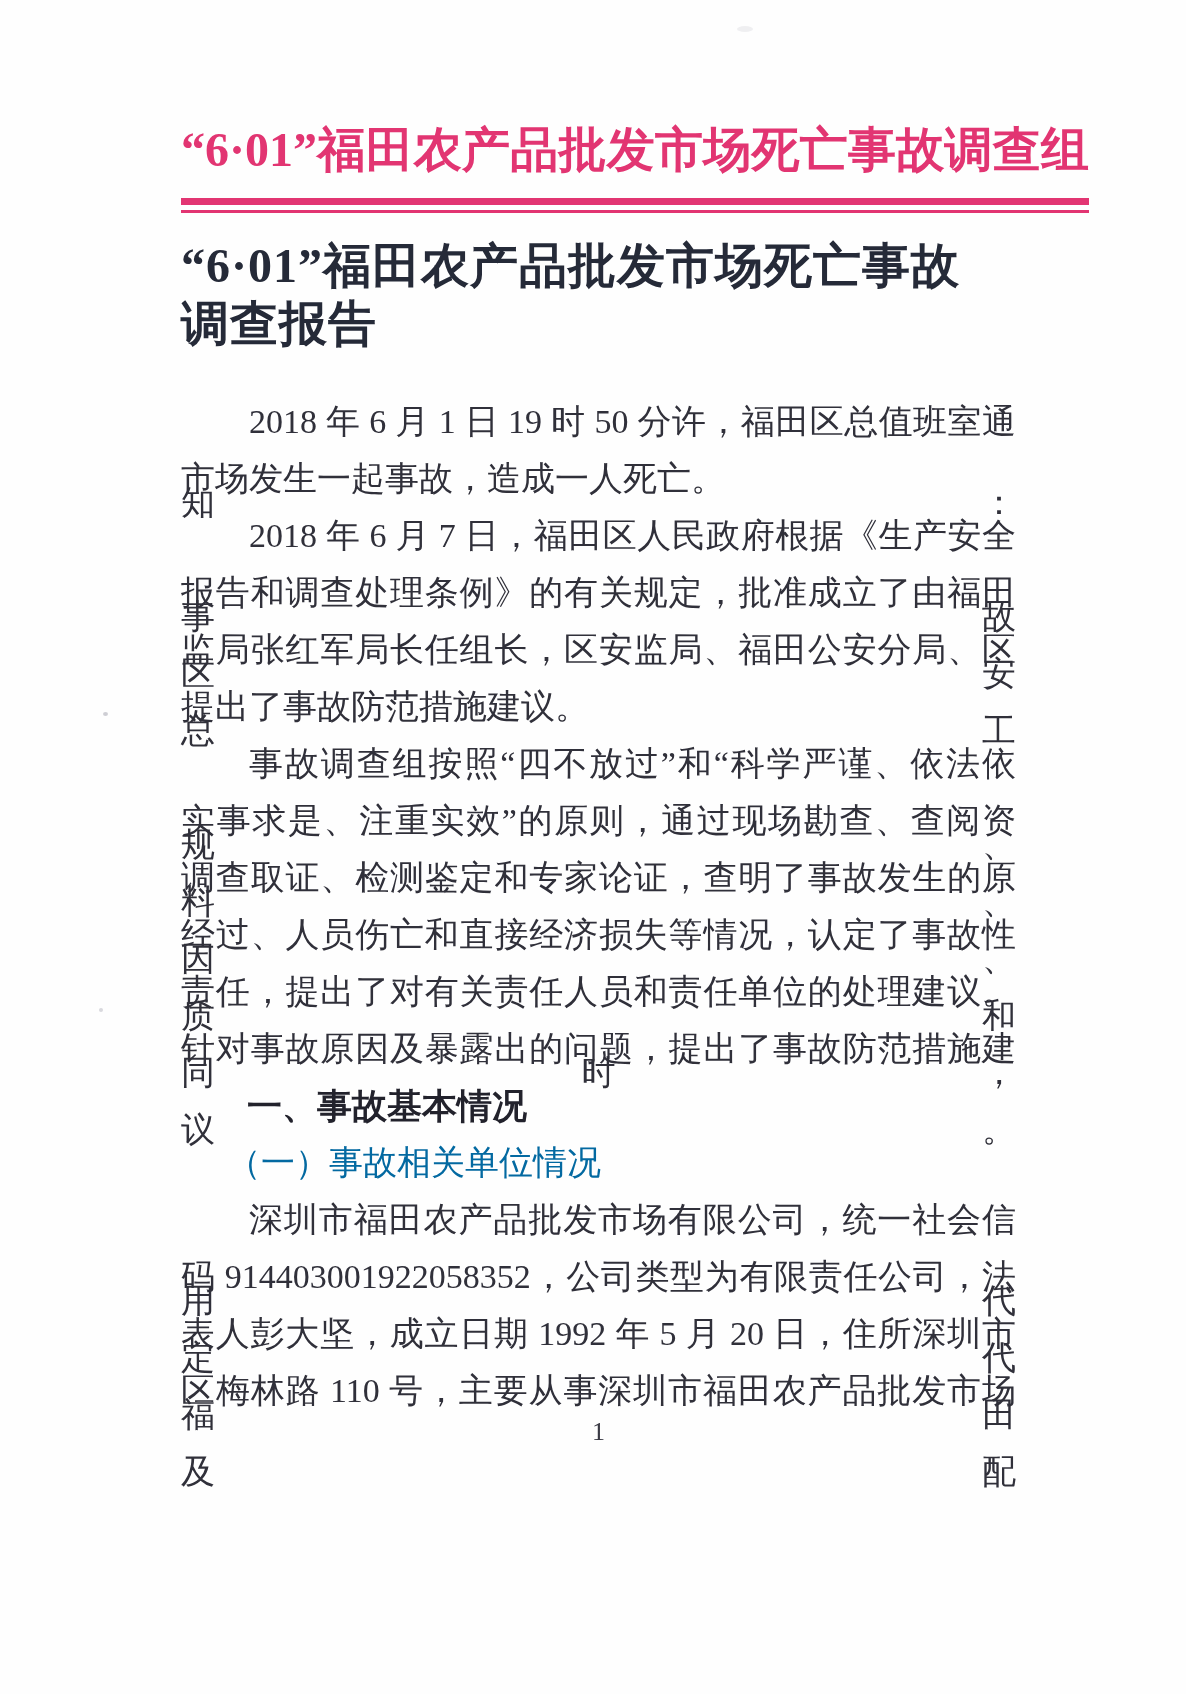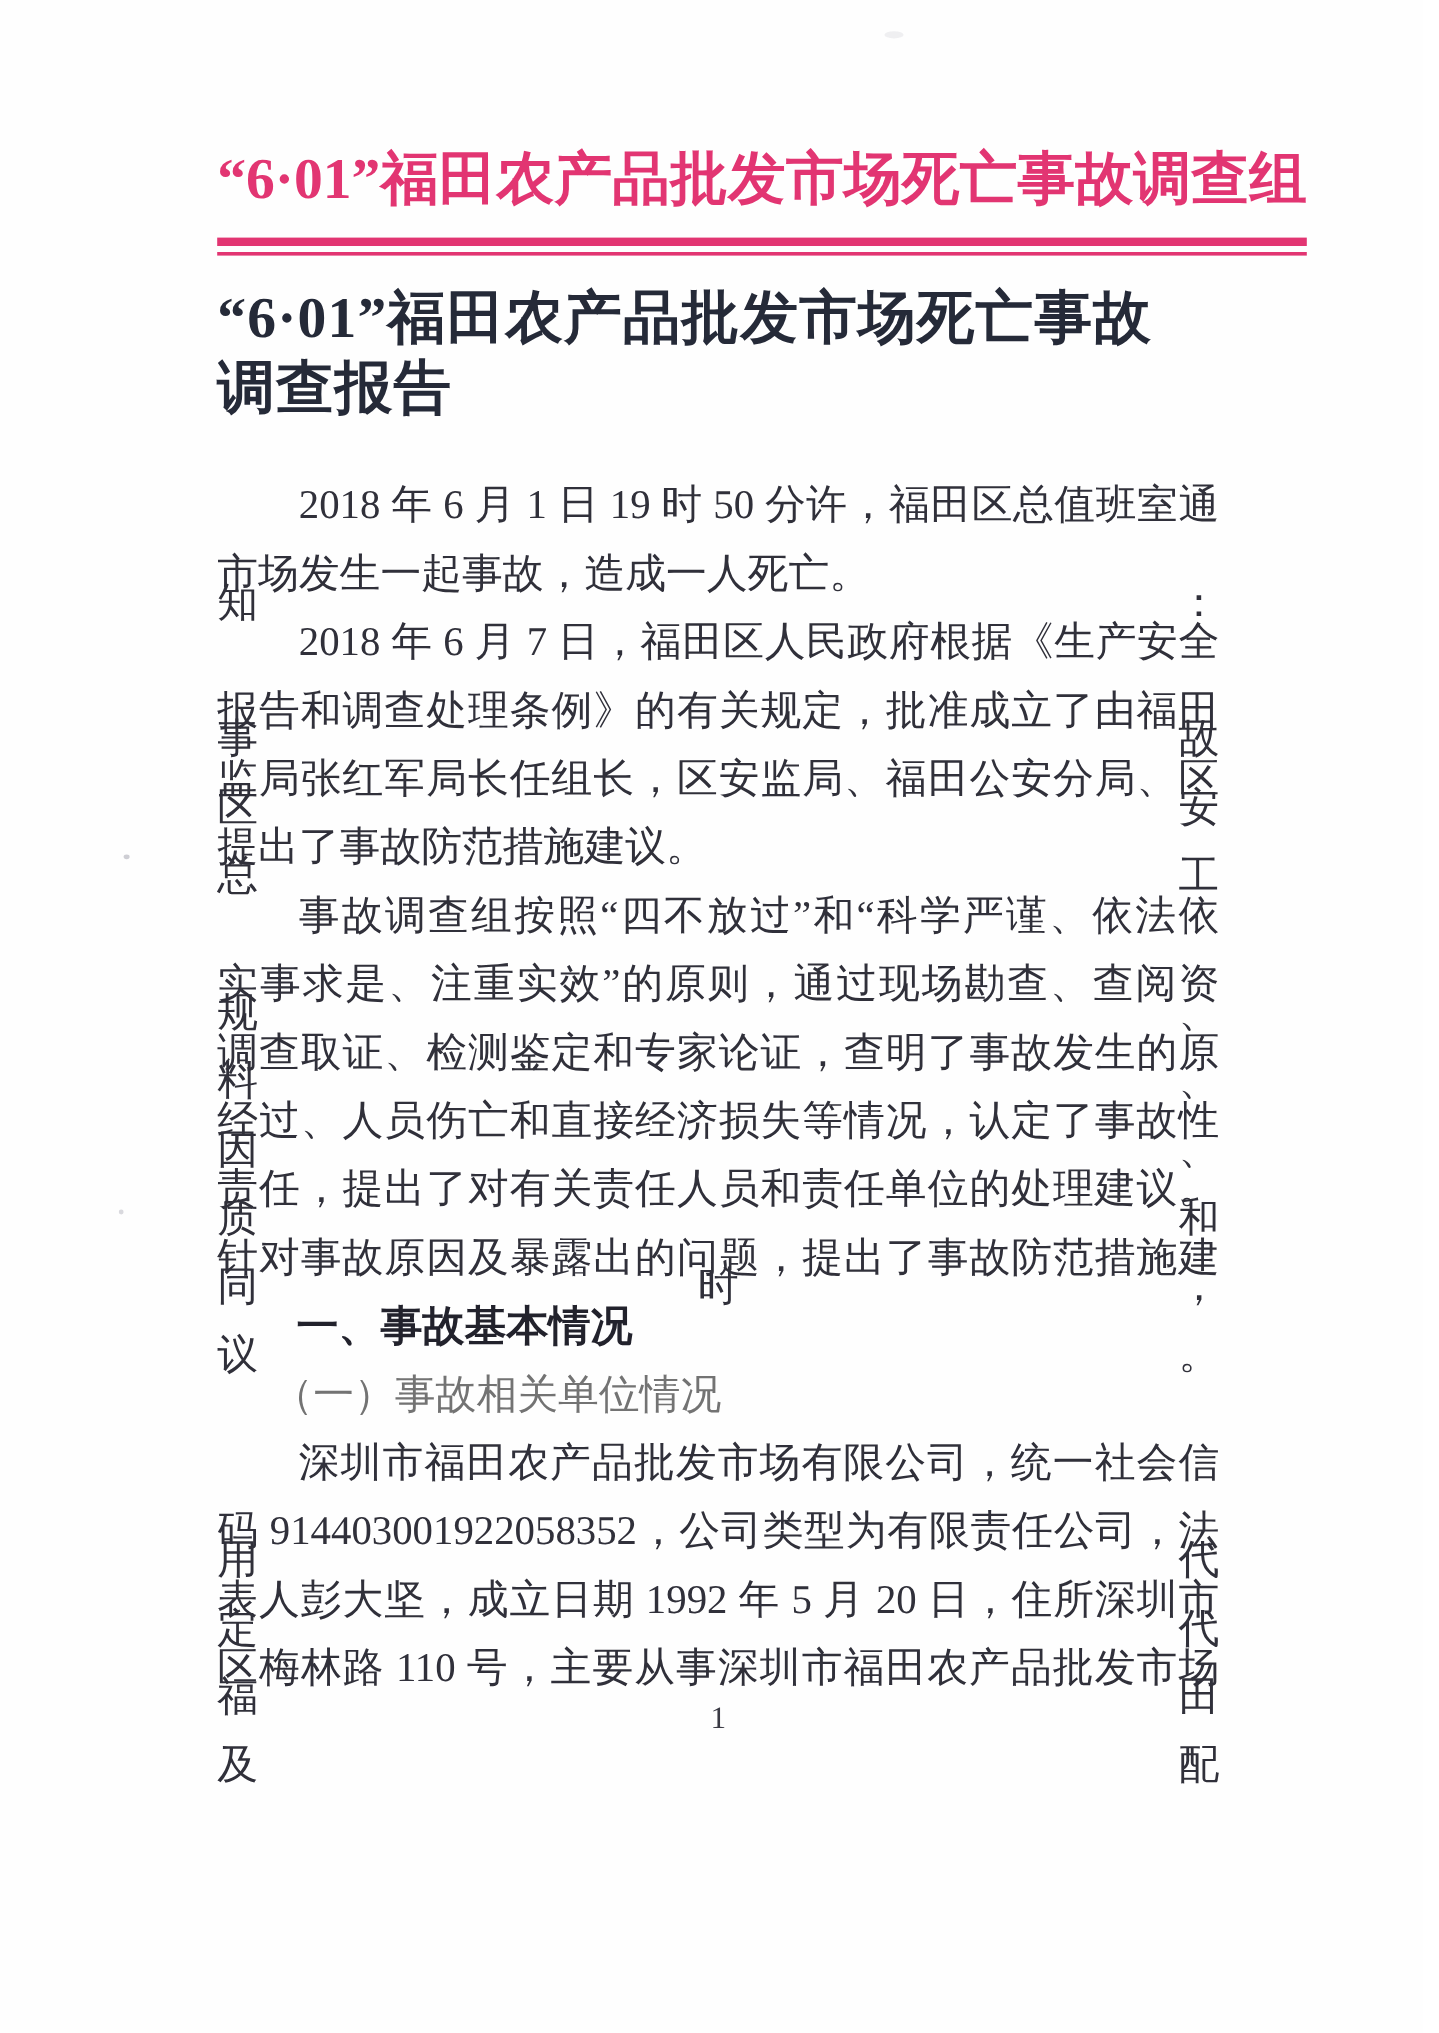--- a/index.html
+++ b/index.html
@@ -37,21 +37,21 @@
     font-size:34px; color:#30303a;
     overflow:visible; white-space:normal;
   }
   .line.justify { text-align:justify; text-align-last:justify; }
   .line.indent { text-indent:68px; }
   .line.heading1 {
     font-family:"Liberation Sans","DejaVu Sans",sans-serif;
     font-weight:bold; font-size:35px; color:#22222c;
     text-indent:66px;
   }
-  .line.heading2 { text-indent:46px; color:#737373; }
+  .line.heading2 { text-indent:46px; color:#0369a1; }
 
   .page-number {
     margin-top:10px; width:835px; text-align:center;
     font-size:26px; color:#3a3a44;
   }
 
   .speck { position:absolute; background:#b9b9c2; border-radius:50%; }
   .speck.s1 { left:103px; top:712px; width:5px; height:4px; opacity:.7; }
   .speck.s2 { left:99px;  top:1008px; width:4px; height:4px; opacity:.55; }
   .speck.s3 { left:737px; top:26px;  width:16px; height:6px; opacity:.22; }

